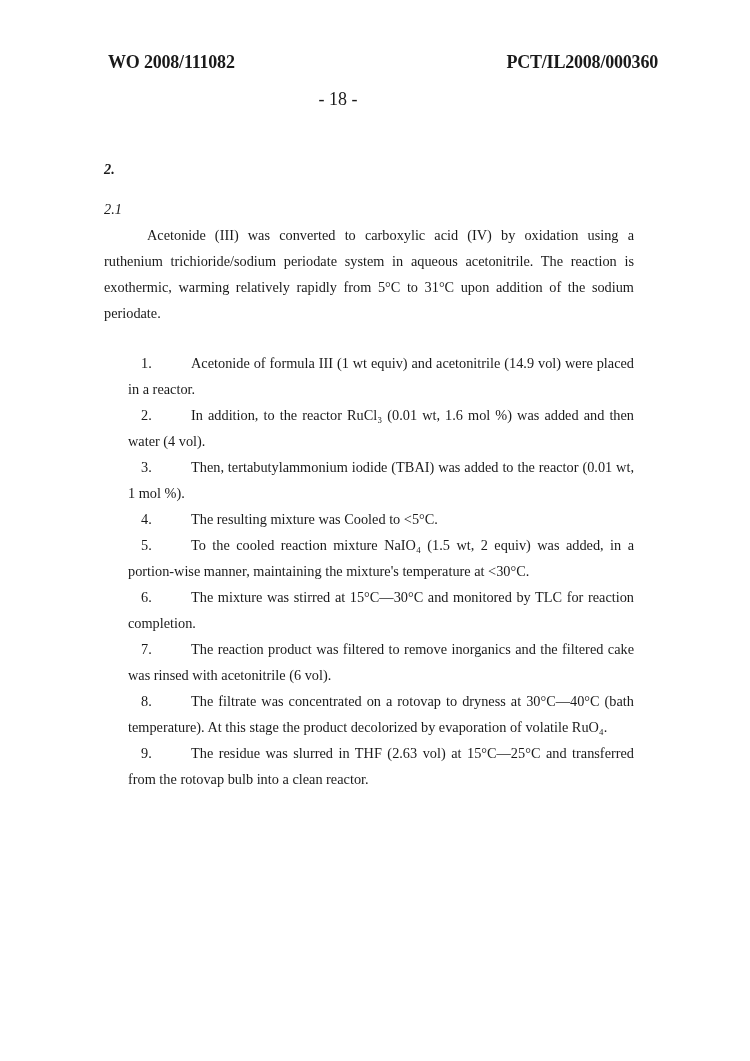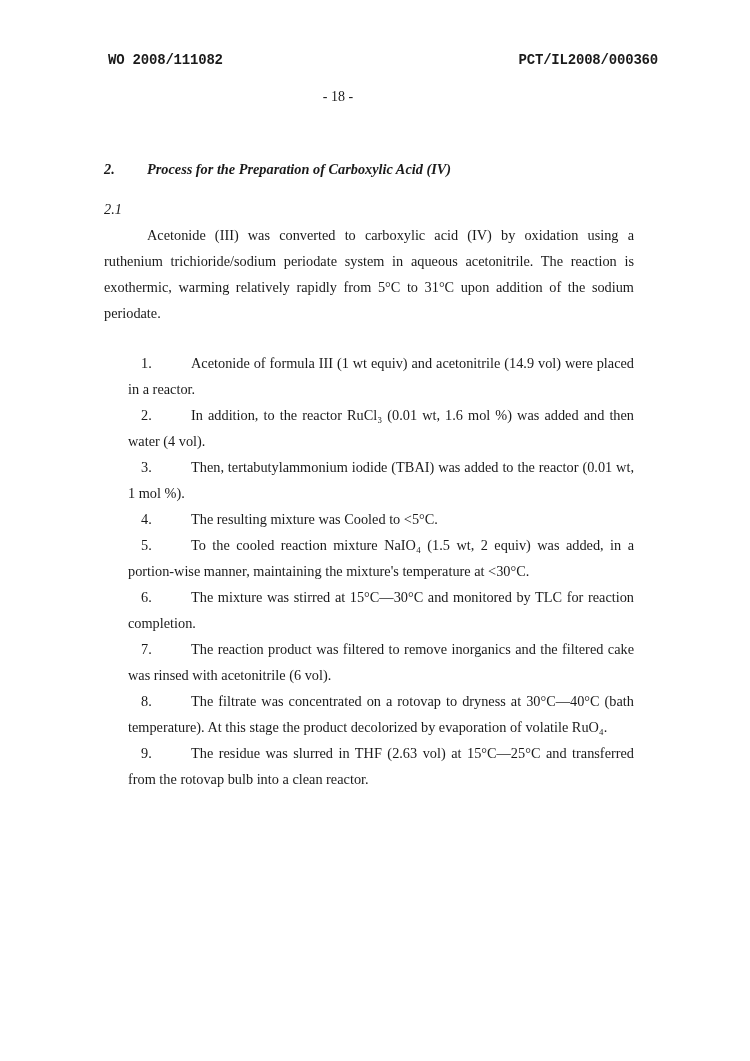--- a/index.html
+++ b/index.html
@@ -1,21 +1,21 @@
 <!DOCTYPE html>
 <html><head>
 <meta charset="utf-8">
 <style>
   html, body { margin: 0; padding: 0; background: #ffffff; }
   body { width: 750px; height: 1061px; position: relative; overflow: hidden;
          font-family: "Liberation Serif", "DejaVu Serif", serif; color: #1a1a1a; }
-  .hdr { position: absolute; top: 52px; font-size: 14px; font-weight: bold; letter-spacing: -0.2px; font-family: Liberation Mono, monospace; }
+  .hdr { position: absolute; top: 52px; font-size: 18px; font-weight: bold; letter-spacing: -0.2px; }
   .hdr-left { left: 108px; }
   .hdr-right { right: 92px; }
-  .pageno { position: absolute; top: 89px; left: 0; width: 676px; text-align: center; font-size: 14px; }
+  .pageno { position: absolute; top: 89px; left: 0; width: 676px; text-align: center; font-size: 18px; }
   .content { position: absolute; left: 104px; top: 130px; width: 530px; font-size: 14.3px; line-height: 26px; }
   p { margin: 0; text-align: justify; }
   .indent { text-indent: 43px; }
   .gap-lg { height: 26px; }
   .gap-sm { height: 12px; }
   .heading { display: flex; font-style: italic; margin: 0; }
   .heading .num { width: 43px; flex: none; }
   .heading.bold { font-weight: bold; }
   ol.steps { list-style: none; margin: 0; padding: 0; }
   ol.steps li { position: relative; padding-left: 24px; text-align: justify; margin-bottom: 0; }
@@ -27,21 +27,20 @@
 
 <div class="hdr hdr-left">WO 2008/111082</div>
 <div class="hdr hdr-right">PCT/IL2008/000360</div>
 <div class="pageno">- 18 -</div>
 
 <div class="content">
 
   <div class="gap-lg"></div>
   <div class="heading bold">
     <span class="num">2.</span>
-    <span>Process for the Preparation of Carboxylic Acid (IV)</span>
   </div>
   <div class="heading" style="margin-top:14px;">
     <span class="num">2.1</span>
   </div>
 
   <p class="indent">Acetonide (III) was converted to carboxylic acid (IV) by oxidation using a ruthenium trichioride/sodium periodate system in aqueous acetonitrile. The reaction is exothermic, warming relatively rapidly from 5°C to 31°C upon addition of the sodium periodate.</p>
   <div class="gap-sm"></div>
   <div class="gap-sm"></div>
 
   <ol class="steps" id="steps">

